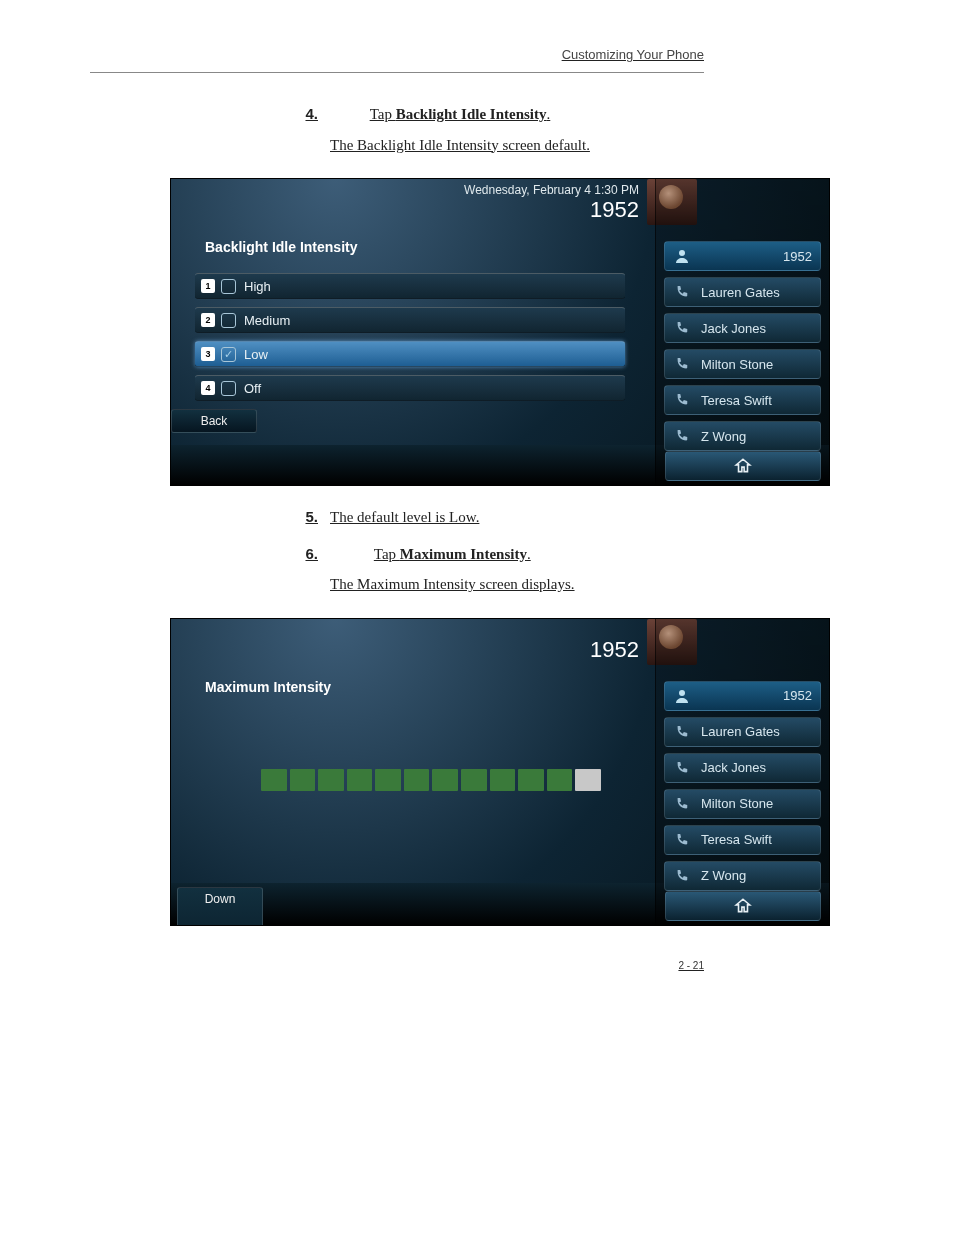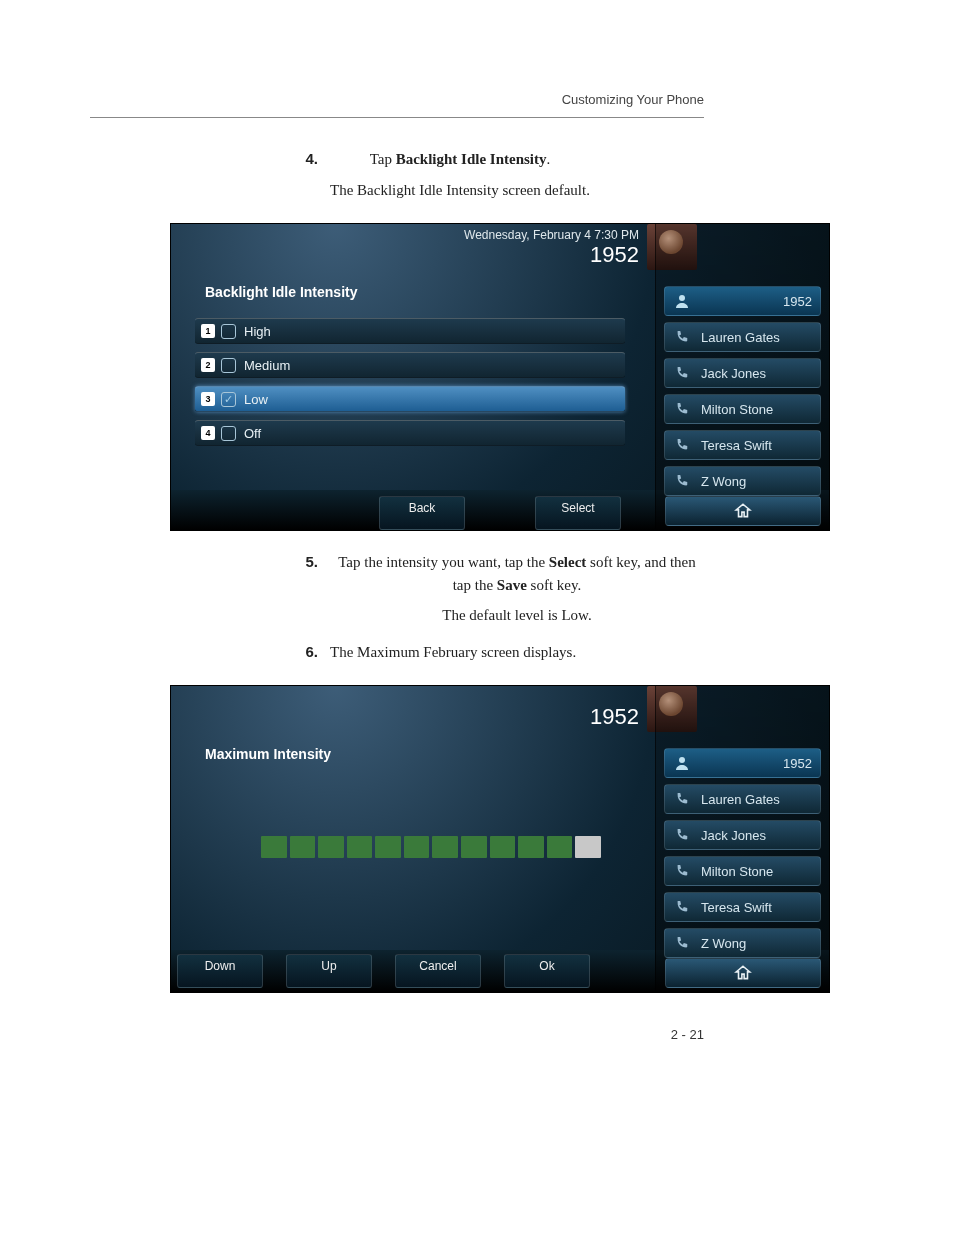--- a/index.html
+++ b/index.html
@@ -3,23 +3,24 @@
 <meta charset="utf-8">
 <style>
   body {
     margin: 0;
     background: #fff;
     font-family: Georgia, 'Times New Roman', serif;
     color: #222;
     width: 954px;
   }
   .page {
-    padding: 92px 90px 40px 90px;
+    padding: 47px 90px 40px 90px;
     box-sizing: border-box;
     width: 794px;
+    text-decoration: underline;
   }
   .header-right {
     text-align: right;
     font-family: "Century Gothic", Futura, Arial, sans-serif;
     font-size: 13px;
     color: #444;
     padding-bottom: 10px;
   }
   hr.rule {
     border: none;
@@ -144,20 +145,21 @@
     color:#a8d0e8;
     font-size:11px;
     box-sizing:border-box;
   }
   .softkeys {
     position: absolute;
     bottom: 0; left: 0; right: 0;
     height: 34px;
     background: linear-gradient(#0d232f, #000);
     display: flex;
+    flex-direction: column;
   }
   .softkeys.centered { justify-content: center; gap: 70px; padding-top:6px;}
   .softkeys .sk {
     width: 84px;
     text-align: center;
     font-size: 12px;
     color: #eee;
     padding: 4px 0;
     border: 1px solid rgba(255,255,255,0.15);
     border-radius: 3px;
@@ -216,21 +218,21 @@
     flex: 1;
     height: 22px;
     background: #3a7a3a;
     border-radius: 1px;
   }
   .seg.empty { background: #c8c8c8; }
 
   .footer-right {
     text-align: right;
     font-family: Arial, Helvetica, sans-serif;
-    font-size: 13px;
+    font-size: 10px;
     color: #333;
     margin-top: 34px;
   }
 
   svg { display:block; }
 </style>
 </head>
 <body>
 
 <div class="page">
@@ -243,21 +245,21 @@
     <div class="step-body">
       <p>
         <span>Tap </span><span class="bold">Backlight Idle Intensity</span><span>.</span>
       </p>
       <p>The Backlight Idle Intensity screen default.</p>
     </div>
   </div>
 
   <div class="screenshot-wrap">
     <div class="phone">
-      <div class="phone-topbar">Wednesday, February 4  7:30 PM</div>
+      <div class="phone-topbar">Wednesday, February 4  1:30 PM</div>
       <div class="phone-ext-big">1952</div>
       <div class="phone-avatar"></div>
 
       <div class="phone-title">Backlight Idle Intensity</div>
 
       <div class="option-list">
         <div class="option-row">
           <span class="num-badge">1</span>
           <span class="chk"></span>
           <span>High</span>
@@ -342,31 +344,31 @@
               </svg>
           </span>
         </div>
       </div>
     </div>
   </div>
 
   <div class="step">
     <div class="step-num">5.</div>
     <div class="step-body">
-      <p>
-        <span>Tap the intensity you want, tap the </span><span class="bold">Select</span><span> soft key, and then tap the </span><span class="bold">Save</span><span> soft key.</span>
-      </p>
       <p>The default level is Low.</p>
     </div>
   </div>
 
   <div class="step">
     <div class="step-num">6.</div>
     <div class="step-body">
-      <p>The Maximum February screen displays.</p>
+      <p>
+        <span>Tap </span><span class="bold">Maximum Intensity</span><span>.</span>
+      </p>
+      <p>The Maximum Intensity screen displays.</p>
     </div>
   </div>
 
   <div class="screenshot-wrap">
     <div class="phone">
       <div class="phone-ext-big">1952</div>
       <div class="phone-avatar"></div>
 
       <div class="phone-title">Maximum Intensity</div>
 

